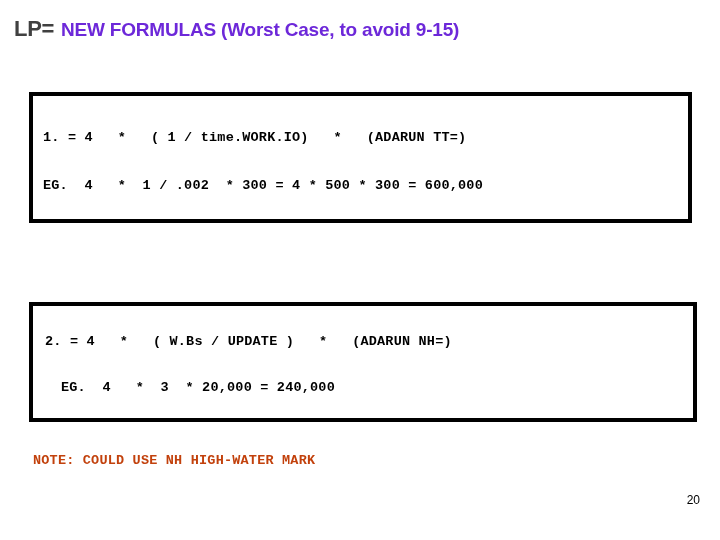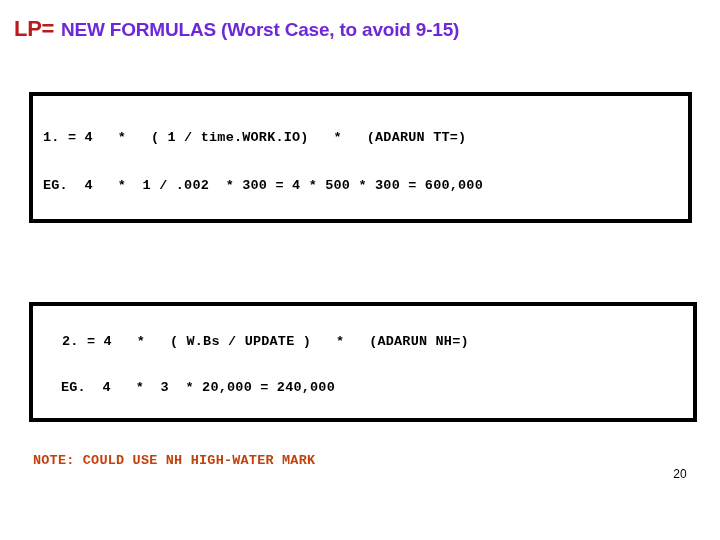--- a/index.html
+++ b/index.html
@@ -28,21 +28,21 @@
     top: 14px;
     width: 690px;
     height: 30px;
     white-space: nowrap;
     line-height: 30px;
   }
   .title-prefix {
     font-family: "Liberation Sans", sans-serif;
     font-size: 22px;
     font-weight: bold;
-    color: #b91c1c;
+    color: #404040;
     letter-spacing: -0.3px;
   }
   .title-main {
     font-family: "Liberation Sans", sans-serif;
     font-size: 19px;
     font-weight: bold;
     color: #6d28d9;
     letter-spacing: -0.2px;
     margin-left: 7px;
   }
@@ -70,21 +70,21 @@
     font-family: "Liberation Mono", "DejaVu Sans Mono", monospace;
     font-size: 13.5px;
     font-weight: bold;
     color: #000000;
     white-space: pre;
     position: absolute;
     letter-spacing: 0.2px;
   }
   #formula-1-main { left: 10px; top: 34px; }
   #formula-1-eg   { left: 10px; top: 82px; }
-  #formula-2-main { left: 29px; top: 28px; }
+  #formula-2-main { left: 12px; top: 28px; }
   #formula-2-eg   { left: 12px; top: 74px; margin-left: 16px; }
 
   
   .note-block {
     position: absolute;
     left: 33px;
     top: 452px;
     width: 520px;
   }
   .note-line {
@@ -96,23 +96,23 @@
     letter-spacing: 0.2px;
     line-height: 17px;
   }
   #note-heading { margin: 0 0 17px 0; }
   #note-detail  { margin: 0; text-indent: 70px; }
 
   
   .page-number {
     position: absolute;
     left: 660px;
-    top: 467px;
+    top: 493px;
     width: 40px;
-    text-align: center;
+    text-align: right;
     font-family: "Liberation Sans", sans-serif;
     font-size: 12px;
     font-weight: normal;
     color: #000000;
   }
 </style>
 </head>
 <body>
 
 <div class="slide">

